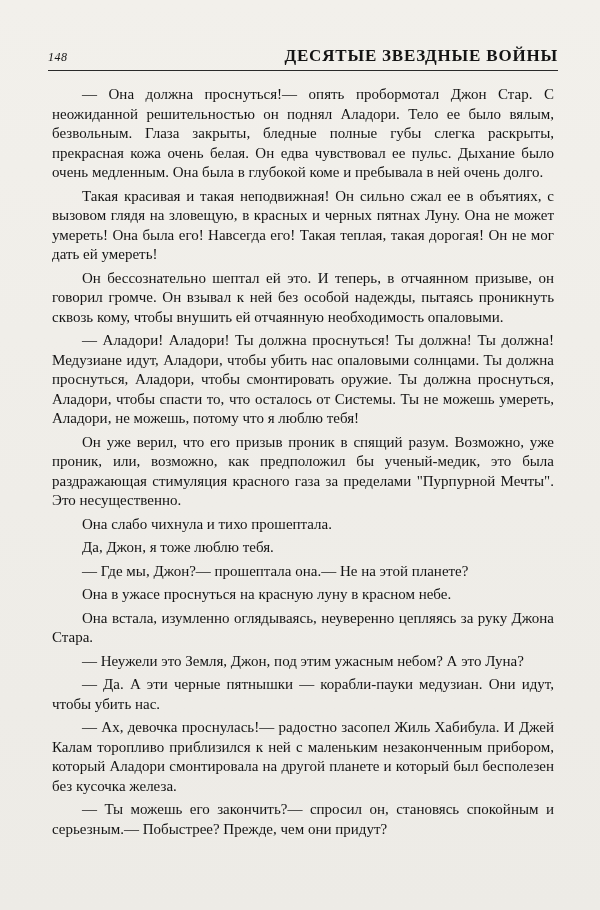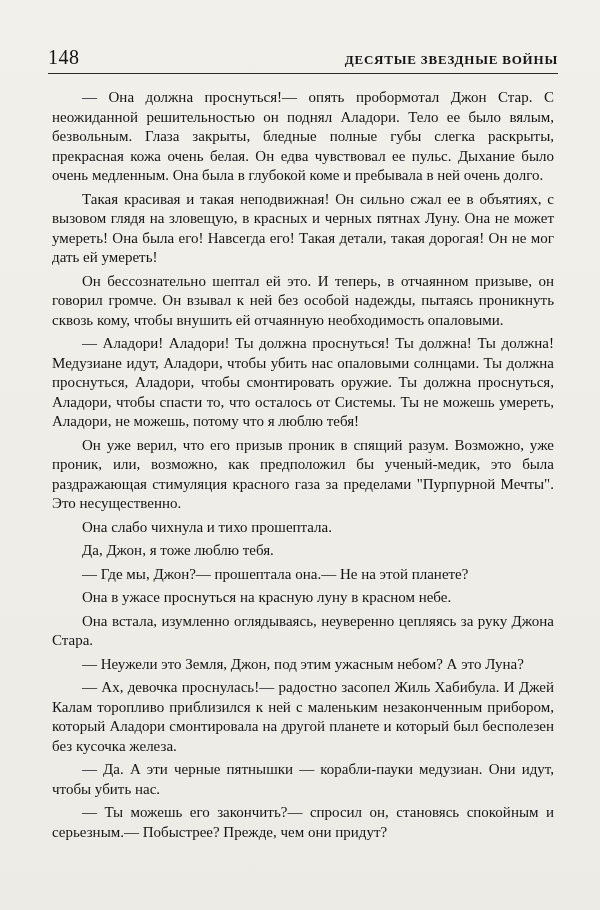--- a/index.html
+++ b/index.html
@@ -22,26 +22,27 @@
     padding: 46px 42px 20px 48px;
     background: linear-gradient(180deg, #f2f0eb 0%, #efede8 55%, #edebe6 100%);
   }
   .page-header {
     display: flex;
     justify-content: space-between;
     align-items: baseline;
     padding-bottom: 4px;
   }
   .page-number {
-    font-size: 20px;
+    font-style: italic;
+    font-size: 12px;
     letter-spacing: 0.5px;
   }
   .header-title {
     font-weight: bold;
-    font-size: 13px;
+    font-size: 17px;
     letter-spacing: 0.8px;
   }
   .header-rule {
     border: 0;
     border-top: 1.6px solid #2a2a2a;
     margin: 0 0 14px 0;
   }
   .page-body {
     font-size: 15px;
     line-height: 19.5px;
@@ -56,27 +57,27 @@
 <body>
 
 <div class="page">
   <header class="page-header">
     <span class="page-number">148</span>
     <span class="header-title">ДЕСЯТЫЕ ЗВЕЗДНЫЕ ВОЙНЫ</span>
   </header>
   <hr class="header-rule">
   <main class="page-body">
       <p class="para">— Она должна проснуться!— опять пробормотал Джон Стар. С неожиданной решительностью он поднял Аладори. Тело ее было вялым, безвольным. Глаза закрыты, бледные полные губы слегка раскрыты, прекрасная кожа очень белая. Он едва чувствовал ее пульс. Дыхание было очень медленным. Она была в глубокой коме и пребывала в ней очень долго.</p>
-      <p class="para">Такая красивая и такая неподвижная! Он сильно сжал ее в объятиях, с вызовом глядя на зловещую, в красных и черных пятнах Луну. Она не может умереть! Она была его! Навсегда его! Такая детали, такая дорогая! Он не мог дать ей умереть!</p>
+      <p class="para">Такая красивая и такая неподвижная! Он сильно сжал ее в объятиях, с вызовом глядя на зловещую, в красных и черных пятнах Луну. Она не может умереть! Она была его! Навсегда его! Такая теплая, такая дорогая! Он не мог дать ей умереть!</p>
       <p class="para">Он бессознательно шептал ей это. И теперь, в отчаянном призыве, он говорил громче. Он взывал к ней без особой надежды, пытаясь проникнуть сквозь кому, чтобы внушить ей отчаянную необходимость опаловыми.</p>
       <p class="para">— Аладори! Аладори! Ты должна проснуться! Ты должна! Ты должна! Медузиане идут, Аладори, чтобы убить нас опаловыми солнцами. Ты должна проснуться, Аладори, чтобы смонтировать оружие. Ты должна проснуться, Аладори, чтобы спасти то, что осталось от Системы. Ты не можешь умереть, Аладори, не можешь, потому что я люблю тебя!</p>
       <p class="para">Он уже верил, что его призыв проник в спящий разум. Возможно, уже проник, или, возможно, как предположил бы ученый-медик, это была раздражающая стимуляция красного газа за пределами "Пурпурной Мечты". Это несущественно.</p>
       <p class="para">Она слабо чихнула и тихо прошептала.</p>
       <p class="para">Да, Джон, я тоже люблю тебя.</p>
       <p class="para">— Где мы, Джон?— прошептала она.— Не на этой планете?</p>
       <p class="para">Она в ужасе проснуться на красную луну в красном небе.</p>
       <p class="para">Она встала, изумленно оглядываясь, неуверенно цепляясь за руку Джона Стара.</p>
       <p class="para">— Неужели это Земля, Джон, под этим ужасным небом? А это Луна?</p>
+      <p class="para">— Да. А эти черные пятнышки — корабли-пауки медузиан. Они идут, чтобы убить нас.</p>
       <p class="para">— Ах, девочка проснулась!— радостно засопел Жиль Хабибула. И Джей Калам торопливо приблизился к ней с маленьким незаконченным прибором, который Аладори смонтировала на другой планете и который был бесполезен без кусочка железа.</p>
-      <p class="para">— Да. А эти черные пятнышки — корабли-пауки медузиан. Они идут, чтобы убить нас.</p>
       <p class="para">— Ты можешь его закончить?— спросил он, становясь спокойным и серьезным.— Побыстрее? Прежде, чем они придут?</p>
     </main>
 </div>
 
 </body></html>

